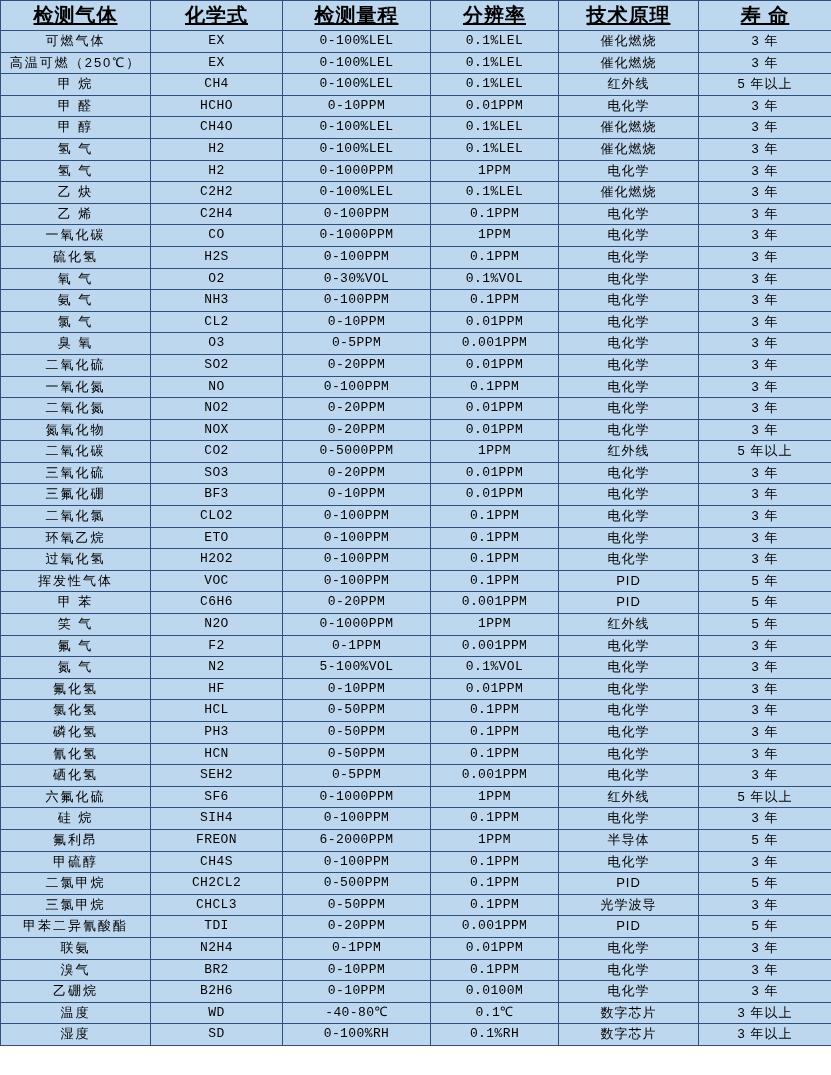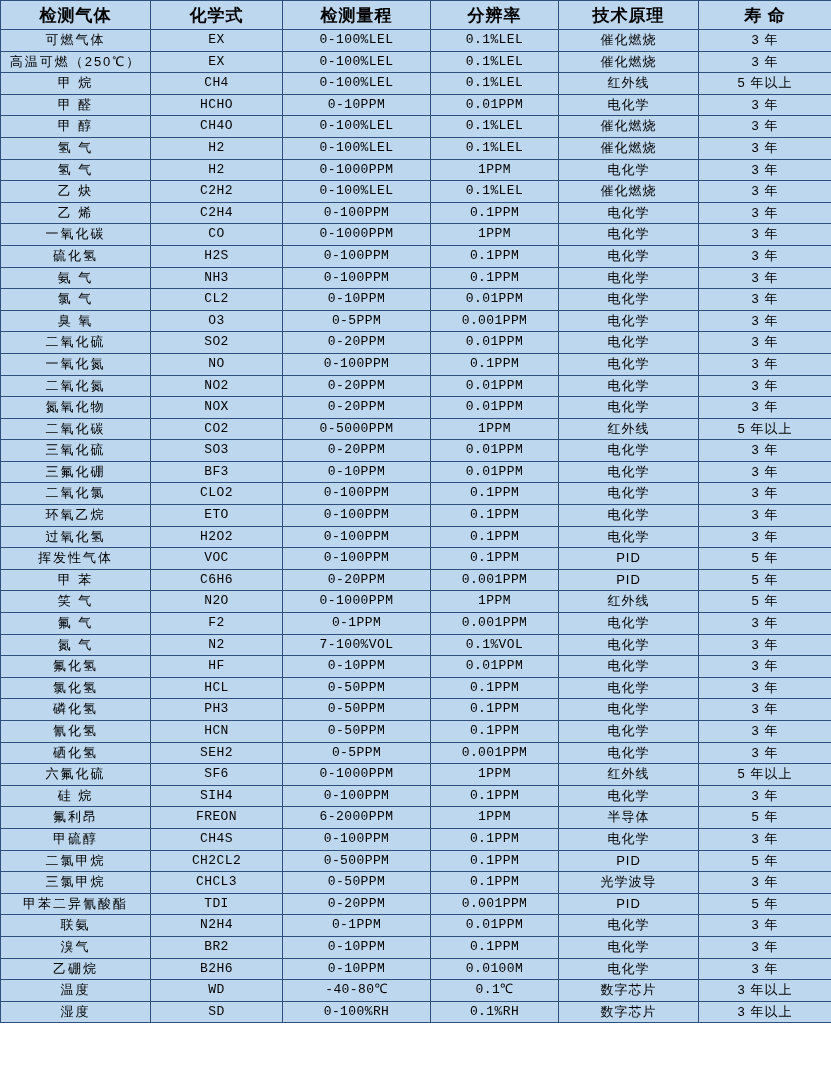--- a/index.html
+++ b/index.html
@@ -22,23 +22,24 @@
     border: 1px solid #2f4f7f;
     text-align: center;
     vertical-align: middle;
     color: #000000;
     background: #bdd7ee;
     white-space: nowrap;
     overflow: hidden;
   }
   table.gas-table th {
     height: 26px;
-    font-size: 17px;
+    font-size: 20px;
     font-weight: bold;
     letter-spacing: 1px;
+    text-decoration: underline;
   }
   table.gas-table td {
     height: 20.6px;
     font-size: 13px;
     line-height: 20.6px;
     padding: 0;
   }
   td.col-name {
     letter-spacing: 2px;
   }
@@ -165,20 +166,28 @@
       </tr>
       <tr>
         <td class="col-name">硫化氢</td>
         <td class="col-formula">H2S</td>
         <td class="col-range">0-100PPM</td>
         <td class="col-res">0.1PPM</td>
         <td class="col-tech">电化学</td>
         <td class="col-life">3 年</td>
       </tr>
       <tr>
+        <td class="col-name">氧 气</td>
+        <td class="col-formula">O2</td>
+        <td class="col-range">0-30%VOL</td>
+        <td class="col-res">0.1%VOL</td>
+        <td class="col-tech">电化学</td>
+        <td class="col-life">3 年</td>
+      </tr>
+      <tr>
         <td class="col-name">氨 气</td>
         <td class="col-formula">NH3</td>
         <td class="col-range">0-100PPM</td>
         <td class="col-res">0.1PPM</td>
         <td class="col-tech">电化学</td>
         <td class="col-life">3 年</td>
       </tr>
       <tr>
         <td class="col-name">氯 气</td>
         <td class="col-formula">CL2</td>
@@ -303,21 +312,21 @@
         <td class="col-name">氟 气</td>
         <td class="col-formula">F2</td>
         <td class="col-range">0-1PPM</td>
         <td class="col-res">0.001PPM</td>
         <td class="col-tech">电化学</td>
         <td class="col-life">3 年</td>
       </tr>
       <tr>
         <td class="col-name">氮 气</td>
         <td class="col-formula">N2</td>
-        <td class="col-range">7-100%VOL</td>
+        <td class="col-range">5-100%VOL</td>
         <td class="col-res">0.1%VOL</td>
         <td class="col-tech">电化学</td>
         <td class="col-life">3 年</td>
       </tr>
       <tr>
         <td class="col-name">氟化氢</td>
         <td class="col-formula">HF</td>
         <td class="col-range">0-10PPM</td>
         <td class="col-res">0.01PPM</td>
         <td class="col-tech">电化学</td>

